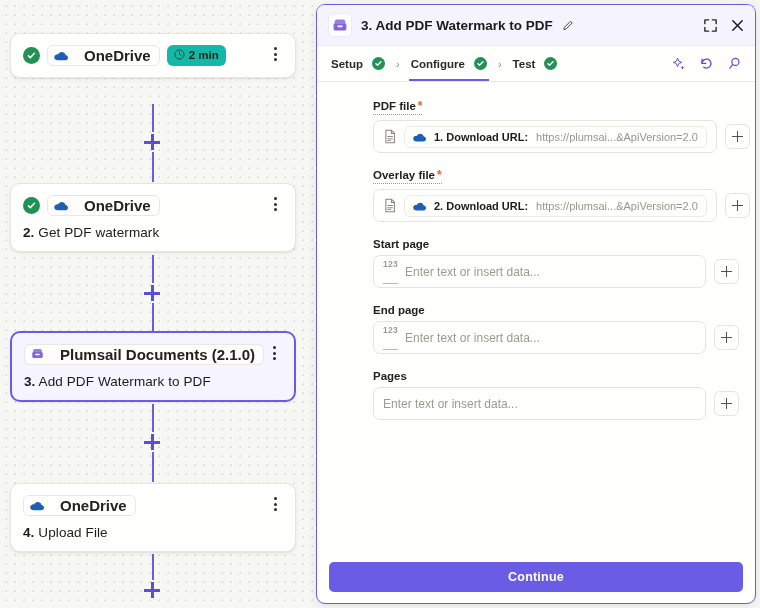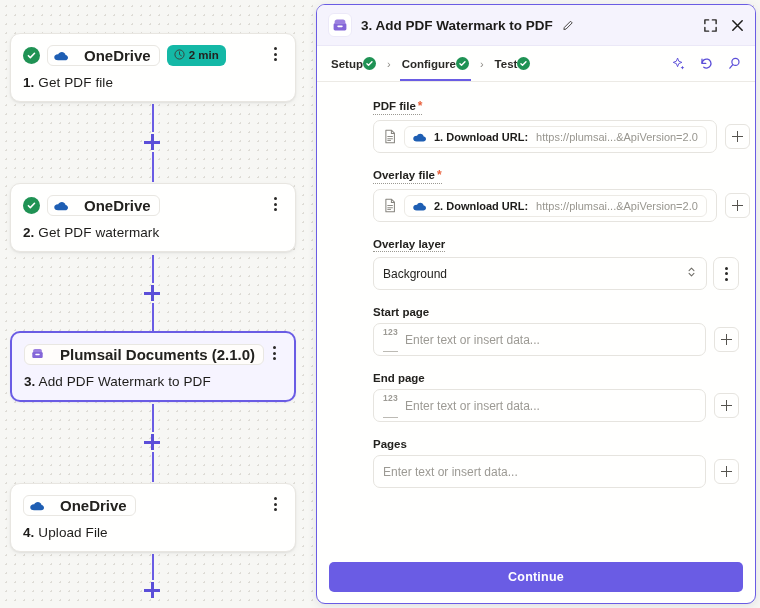--- a/index.html
+++ b/index.html
@@ -169,21 +169,21 @@
     border-bottom: 1px solid #eceae5;
     display: flex;
     align-items: center;
     padding: 0 13px 0 14px;
     flex: 0 0 auto;
     position: relative;
   }
   .tab {
     display: inline-flex;
     align-items: center;
-    gap: 0;
+    gap: 9px;
     font-size: 11.5px;
     font-weight: 700;
     color: #2b2a27;
     height: 35px;
     cursor: pointer;
     position: relative;
     justify-content: center;
   }
   .tab.active:after {
     content: "";
@@ -396,24 +396,20 @@
               <path d="M6 3.2 V6 L8 7.4" stroke="#3b3a36" stroke-width="1" fill="none" stroke-linecap="round"></path>
             </svg>
         </span>
         <span>2 min</span>
       </span>
       <span class="kebab">
           <i></i>
           <i></i>
           <i></i>
         </span>
-    </div>
-    <div class="node-title">
-      <b>1.</b>
-      <span>Get PDF file</span>
     </div>
   </div>
 
   <div class="flow-node" style="top:183px;">
     <div class="node-top">
       <span class="check-badge">
         <svg width="11" height="11" viewBox="0 0 12 12">
             <path d="M2.6 6.2 L4.7 8.3 L9.3 3.6" stroke="#ffffff" stroke-width="1.7" fill="none" stroke-linecap="round" stroke-linejoin="round"></path>
           </svg>
       </span>
@@ -620,41 +616,20 @@
             <span class="token-label">2. Download URL:</span>
             <span class="token-value">https://plumsai...&amp;ApiVersion=2.0</span>
           </span>
         </div>
         <div class="add-btn-wrap">
           <div class="add-btn"></div>
         </div>
       </div>
     </div>
 
-    <div class="field">
-      <span class="field-label dotted">
-        <span>Overlay layer</span>
-      </span>
-      <div class="input-row">
-        <div class="select-box">
-          <span class="select-value">Background</span>
-          <span>
-            <svg width="11" height="14" viewBox="0 0 12 16">
-                <path d="M3.2 6.4 L6 3.6 L8.8 6.4" stroke="#6e6c66" stroke-width="1.2" fill="none" stroke-linecap="round" stroke-linejoin="round"></path>
-                <path d="M3.2 9.6 L6 12.4 L8.8 9.6" stroke="#6e6c66" stroke-width="1.2" fill="none" stroke-linecap="round" stroke-linejoin="round"></path>
-              </svg>
-          </span>
-        </div>
-        <div class="dots-btn">
-            <i></i>
-            <i></i>
-            <i></i>
-          </div>
-      </div>
-    </div>
 
     <div class="field">
       <span class="field-label">
         <span>Start page</span>
       </span>
       <div class="input-row">
         <div class="input-box">
           <span class="num-prefix">123</span>
           <span class="placeholder">Enter text or insert data...</span>
         </div>

